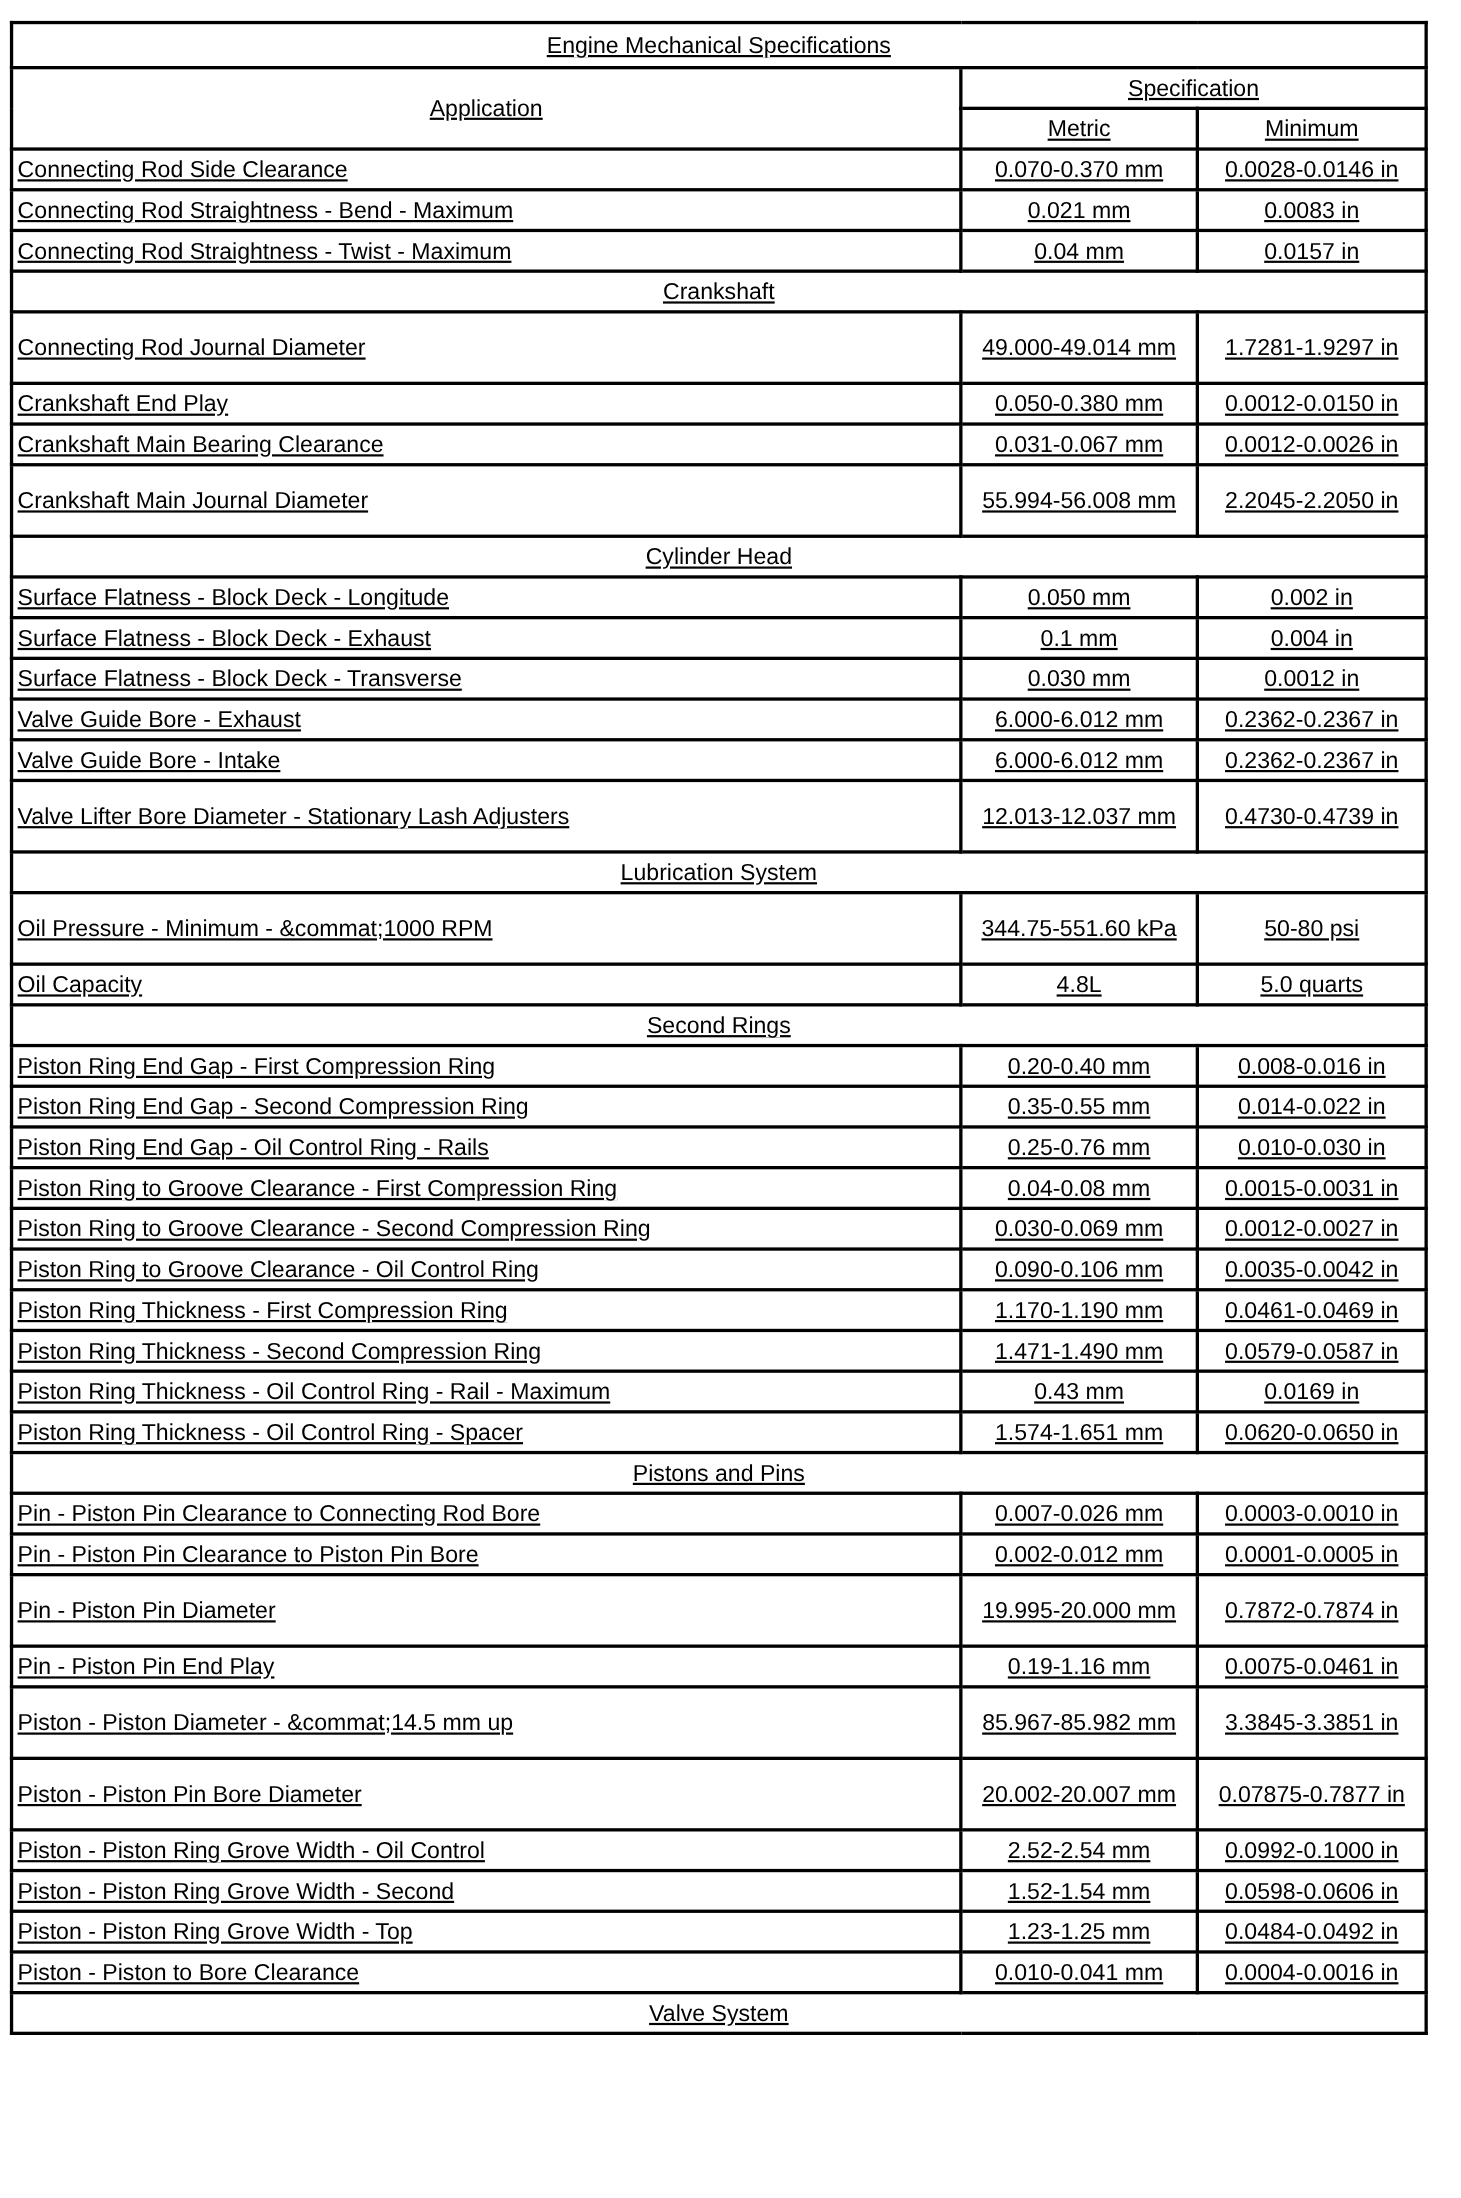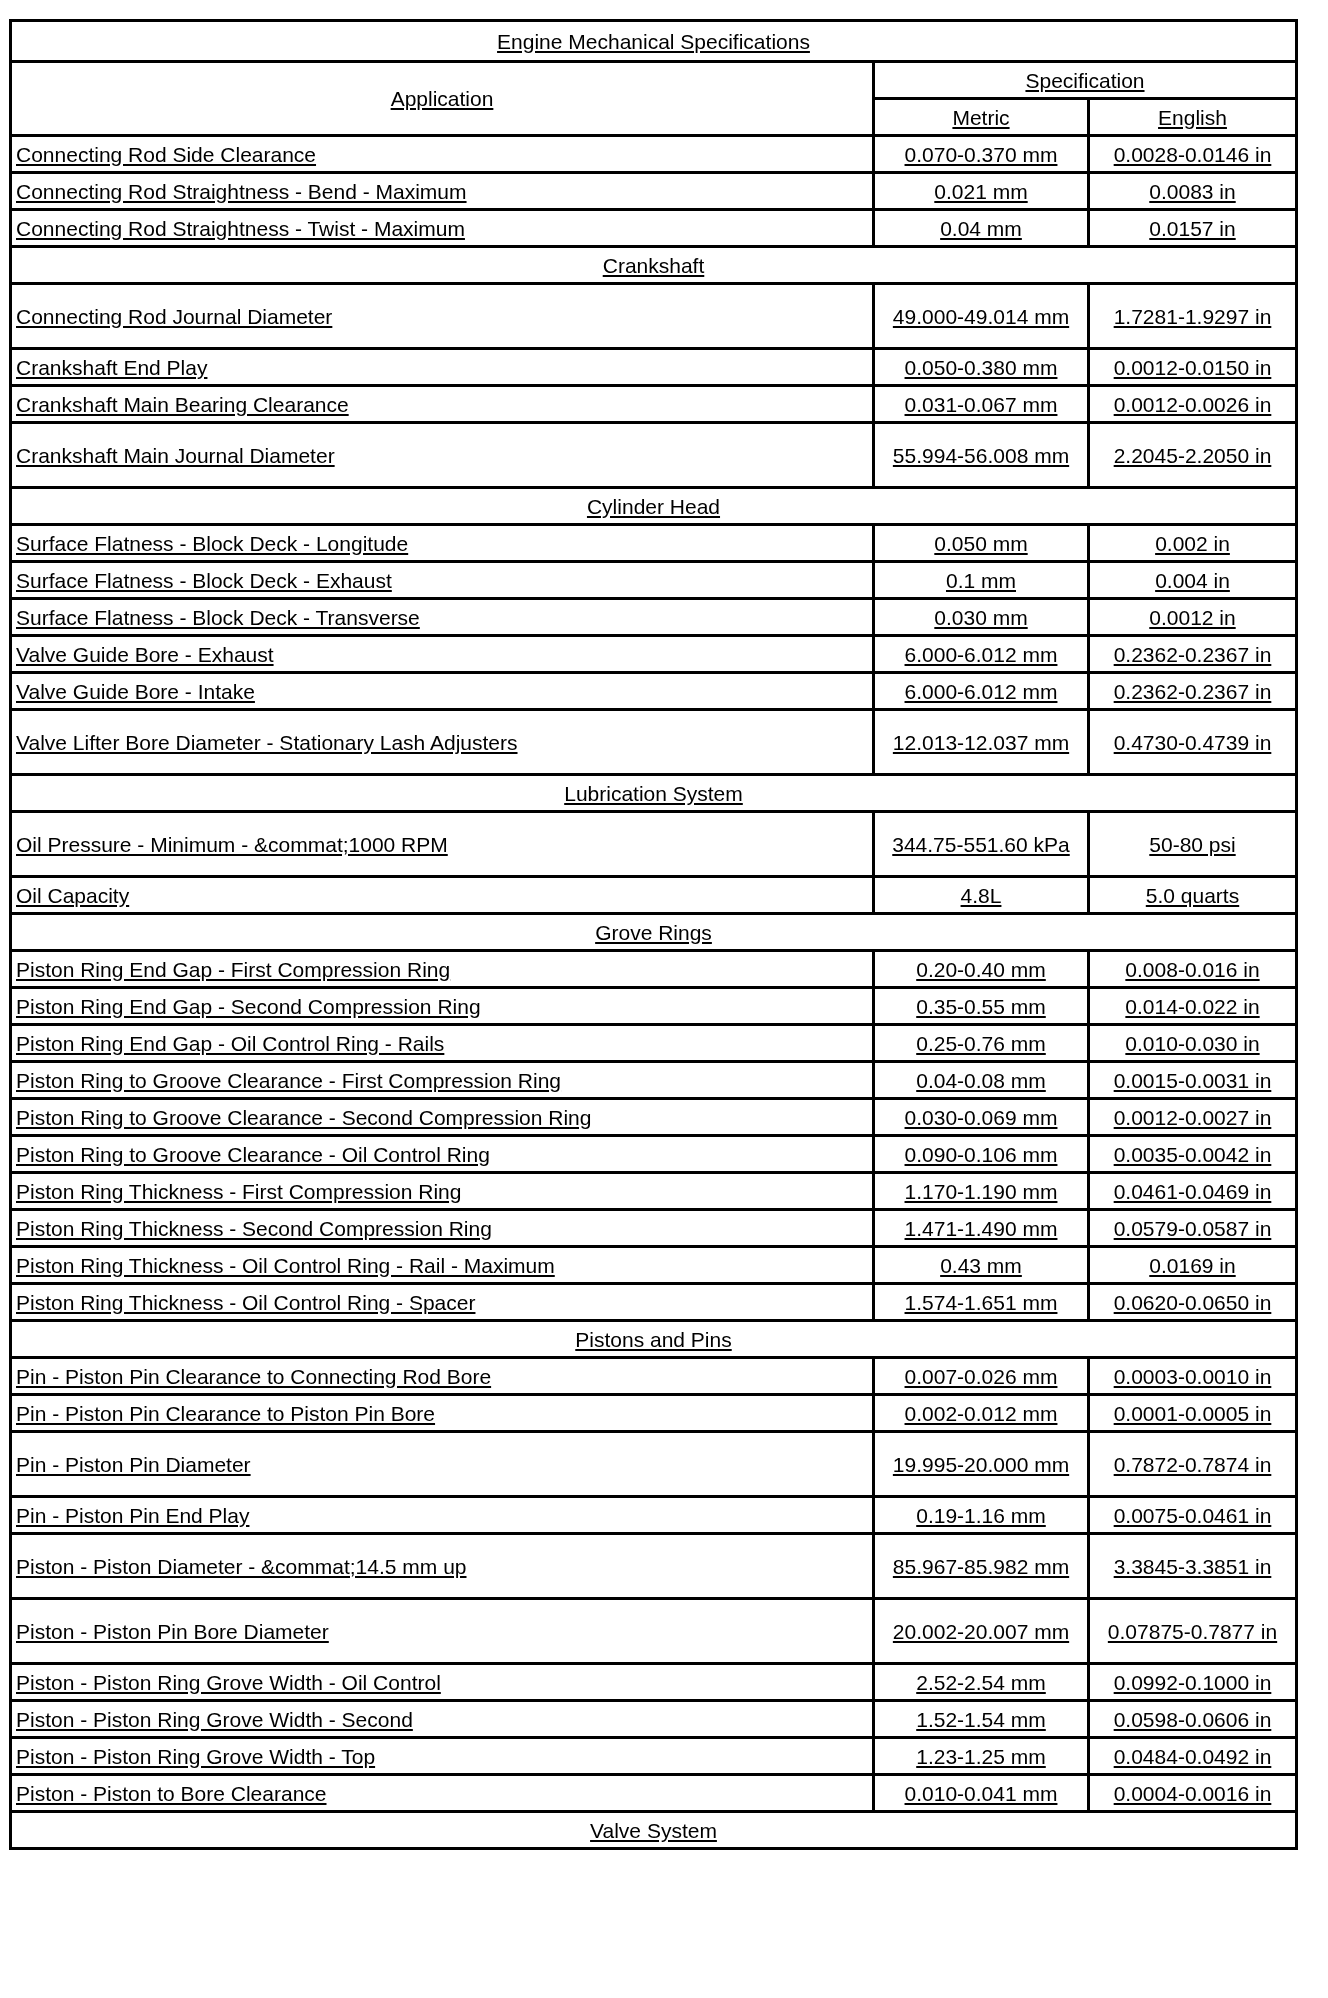--- a/index.html
+++ b/index.html
@@ -37,21 +37,21 @@
   <thead>
     <tr>
       <th class="title" colspan="3">Engine Mechanical Specifications</th>
     </tr>
     <tr>
       <th class="hdr" rowspan="2">Application</th>
       <th class="hdr" colspan="2">Specification</th>
     </tr>
     <tr>
       <th class="hdr">Metric</th>
-      <th class="hdr">English</th>
+      <th class="hdr">Minimum</th>
     </tr>
   </thead>
   <tbody id="spec-body">
       <tr>
         <td class="app">Connecting Rod Side Clearance</td>
         <td class="val">0.070-0.370 mm</td>
         <td class="val">0.0028-0.0146 in</td>
       </tr>
       <tr>
         <td class="app">Connecting Rod Straightness - Bend - Maximum</td>
@@ -126,21 +126,21 @@
         <td class="app">Oil Pressure - Minimum - &amp;commat;1000 RPM</td>
         <td class="val">344.75-551.60 kPa</td>
         <td class="val">50-80 psi</td>
       </tr>
       <tr>
         <td class="app">Oil Capacity</td>
         <td class="val">4.8L</td>
         <td class="val">5.0 quarts</td>
       </tr>
       <tr>
-        <td colspan="3" class="section">Grove Rings</td>
+        <td colspan="3" class="section">Second Rings</td>
       </tr>
       <tr>
         <td class="app">Piston Ring End Gap - First Compression Ring</td>
         <td class="val">0.20-0.40 mm</td>
         <td class="val">0.008-0.016 in</td>
       </tr>
       <tr>
         <td class="app">Piston Ring End Gap - Second Compression Ring</td>
         <td class="val">0.35-0.55 mm</td>
         <td class="val">0.014-0.022 in</td>

